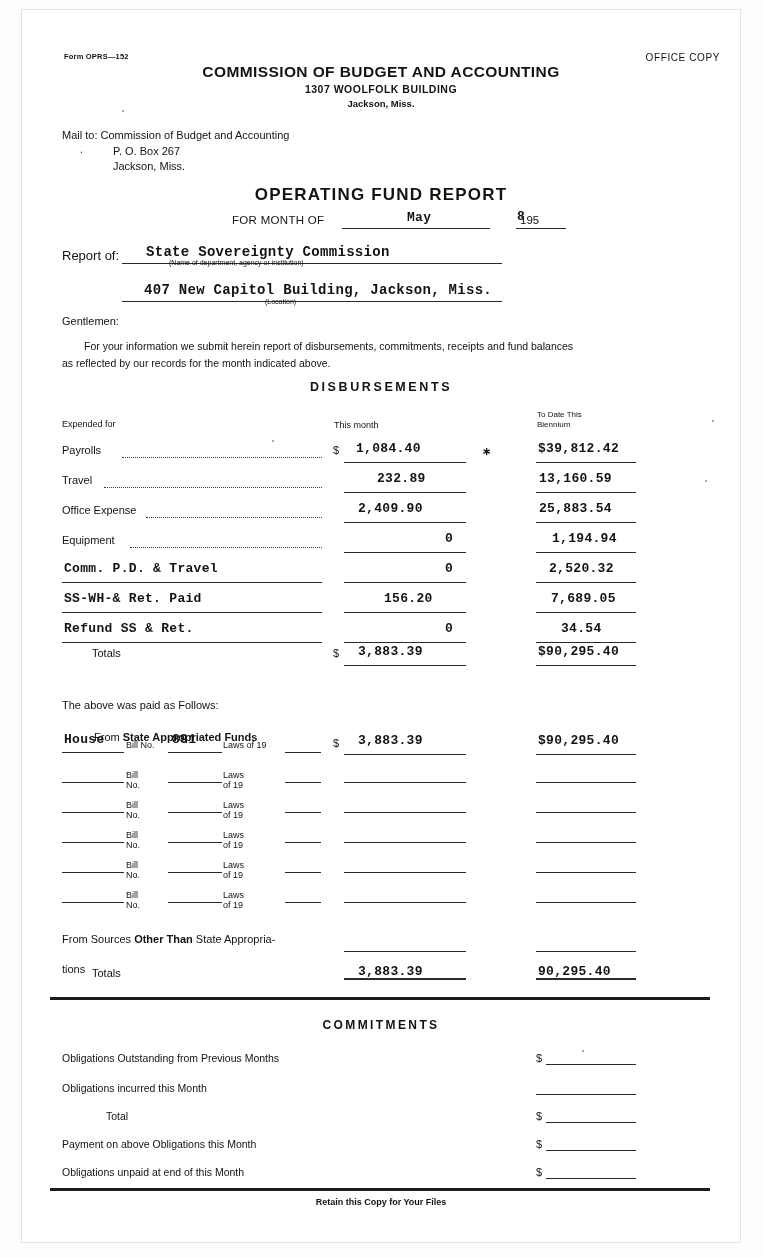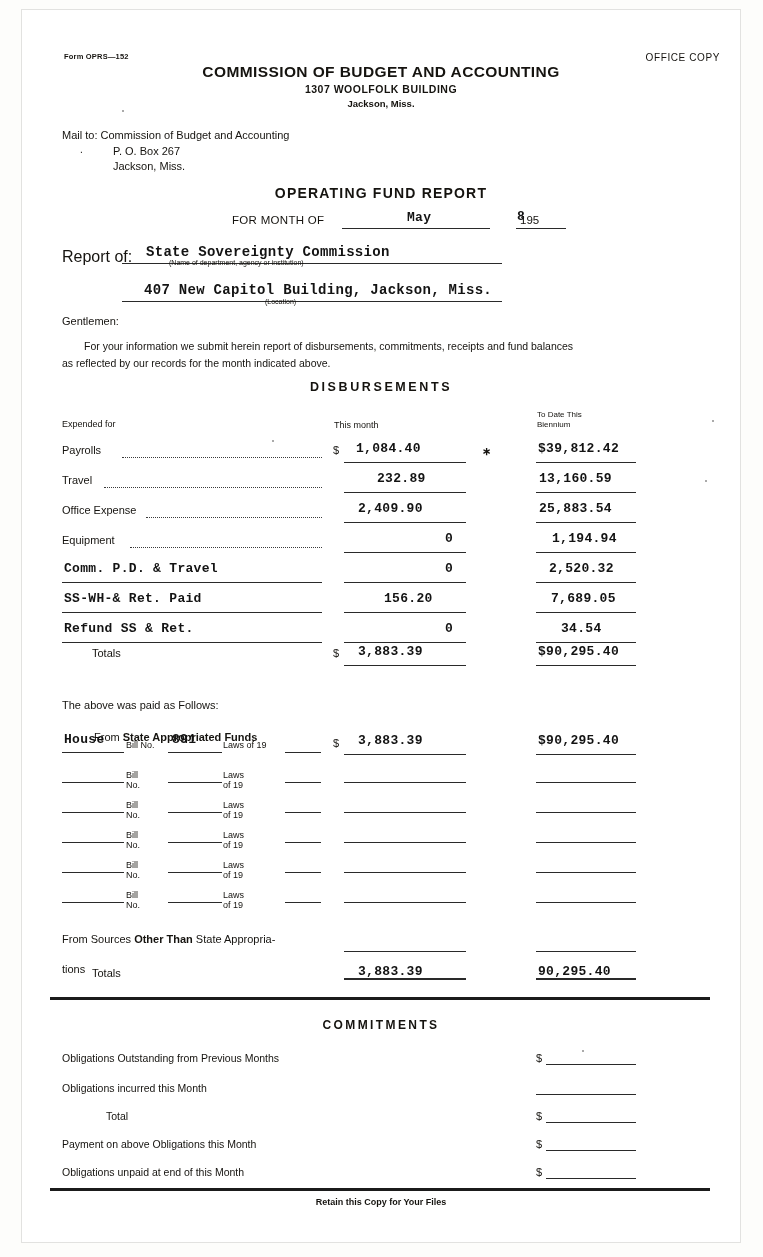--- a/index.html
+++ b/index.html
@@ -66,25 +66,25 @@
   .officecopy { right: 20px; top: 42px; font-size: 10px; letter-spacing: 0.6px; }
   .title1 { left: 0; right: 0; top: 53px; font-size: 15.5px; font-weight: bold; letter-spacing: 0.4px; }
   .title2 { left: 0; right: 0; top: 73px; font-size: 10.5px; font-weight: bold; letter-spacing: 0.5px;}
   .title3 { left: 0; right: 0; top: 88px; font-size: 9.5px; font-weight: bold; }
 
   .mailto { left: 40px; top: 119px; font-size: 11px; }
   .mailto2 { left: 91px; top: 135px; font-size: 11px; text-align: center; }
   .mailto3 { left: 91px; top: 150px; font-size: 11px; }
   .tickmark { left: 58px; top: 134px; font-size: 10px; }
 
-  .ofr { left: 0; right: 0; top: 175px; font-size: 14px; font-weight: bold; letter-spacing: 1.2px; }
+  .ofr { left: 0; right: 0; top: 175px; font-size: 17px; font-weight: bold; letter-spacing: 1.2px; }
   .formonth { left: 210px; top: 204px; font-size: 11.5px; letter-spacing: 0.3px; }
   .yr195 { left: 498px; top: 204px; font-size: 11.5px; }
 
-  .reportof { left: 40px; top: 238px; font-size: 16px; }
+  .reportof { left: 40px; top: 238px; font-size: 13px; }
   .cap1 { left: 147px; top: 249px; font-size: 7px; }
   .cap2 { left: 243px; top: 288px; font-size: 7px; }
 
   .gentlemen { left: 40px; top: 305px; font-size: 11px; }
   .para1 { left: 62px; top: 330px; font-size: 10.5px; }
   .para2 { left: 40px; top: 347px; font-size: 10.5px; }
 
   .disb { left: 0; right: 0; top: 370px; font-size: 12.5px; font-weight: bold; letter-spacing: 2.6px; }
 
   .colhdr-exp { left: 40px; top: 409px; font-size: 9px; }

